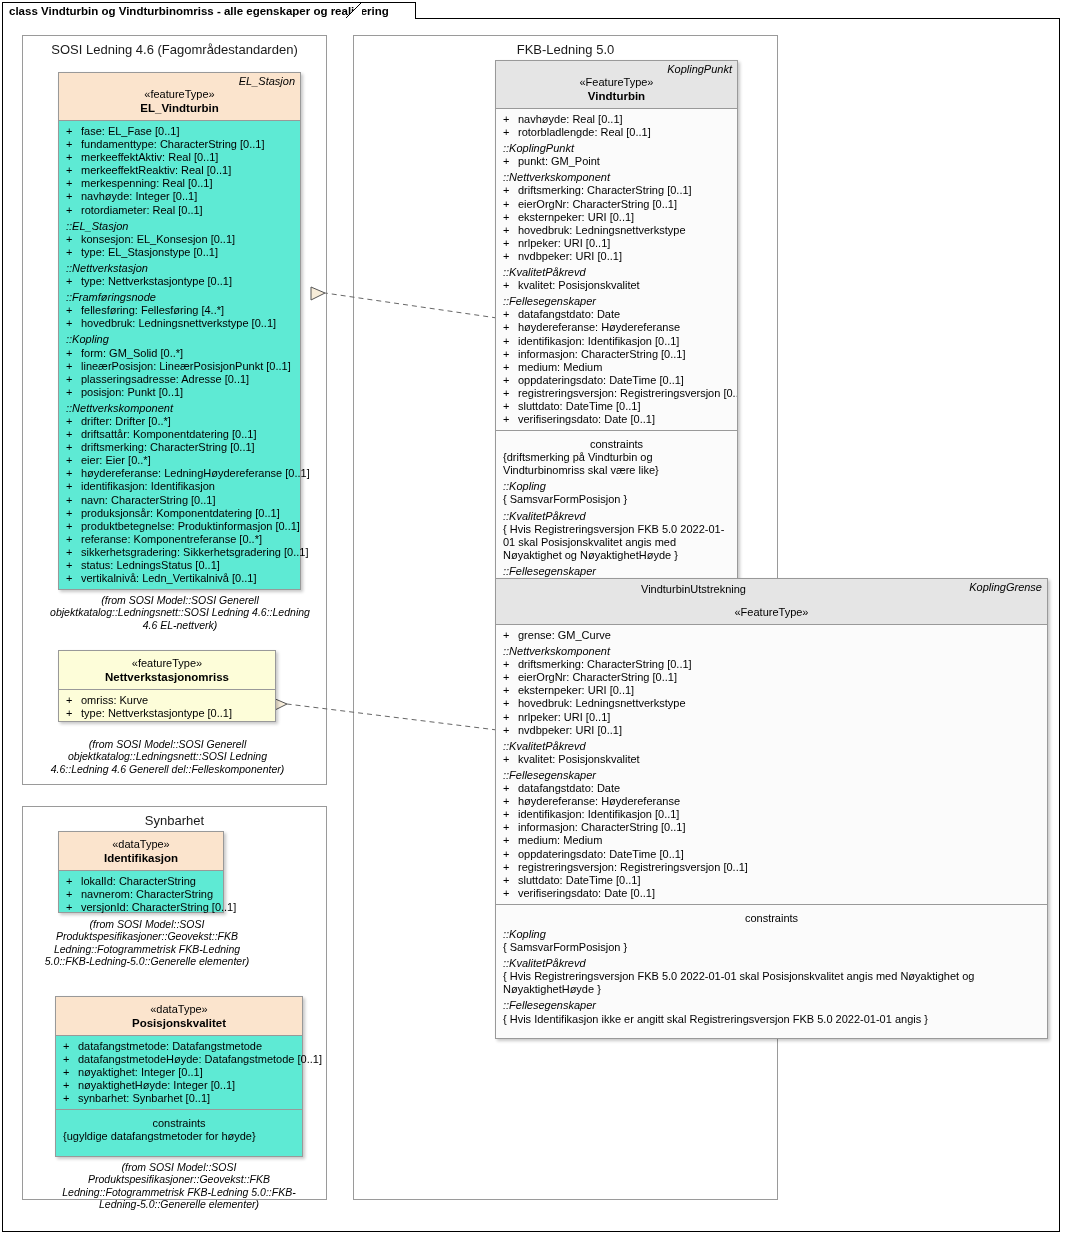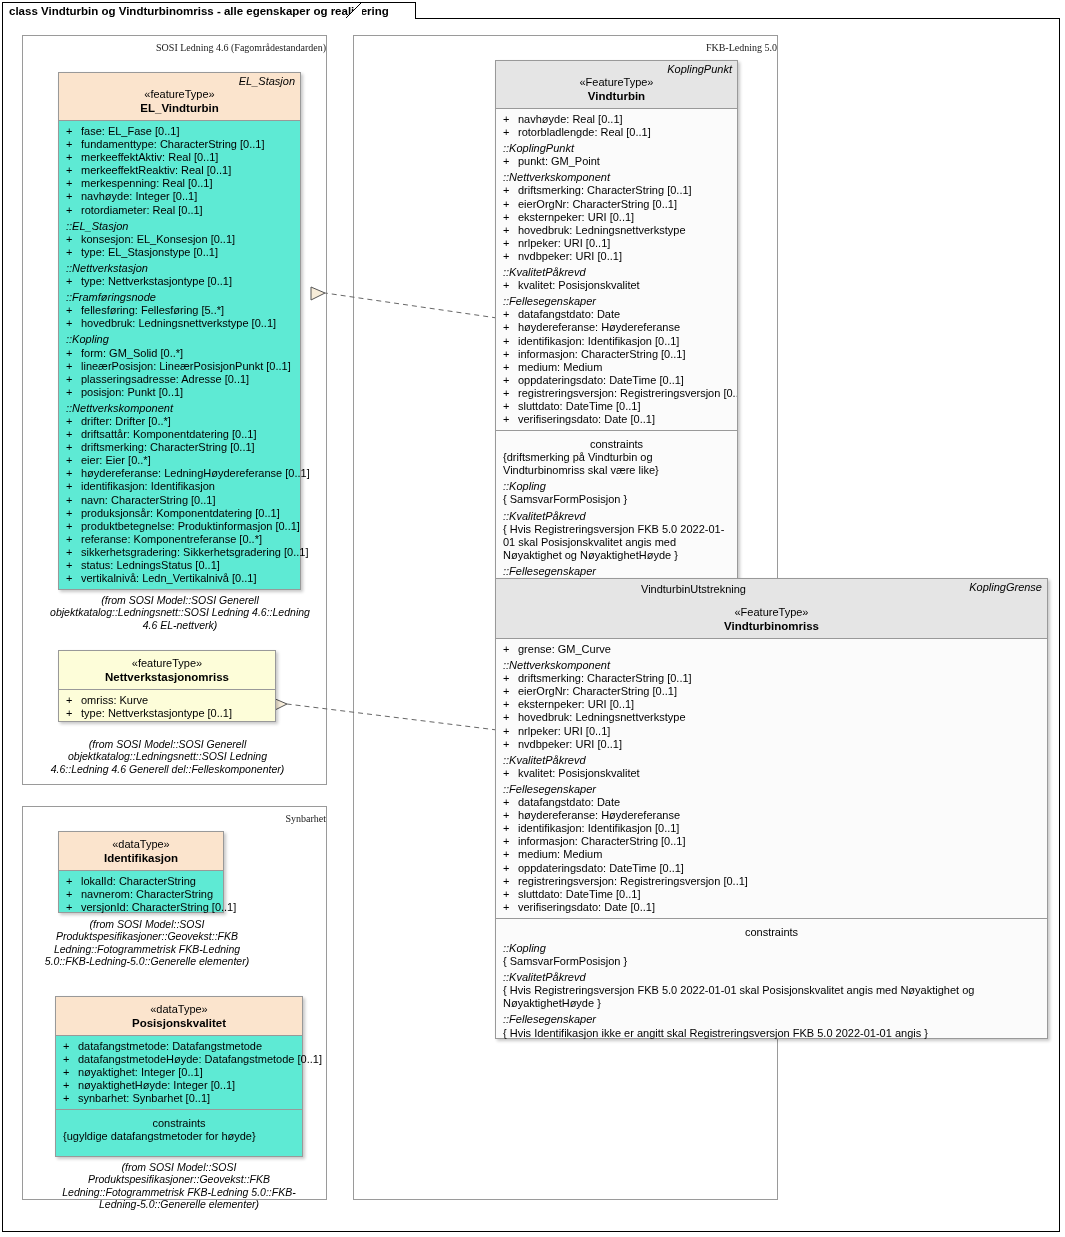--- a/index.html
+++ b/index.html
@@ -49,26 +49,25 @@
   
   .pkg {
     position: absolute;
     box-sizing: border-box;
     border: 1px solid #9a9a9a;
     background: #ffffff;
   }
   .pkg-title {
     position: absolute;
     width: 100%;
-    text-align: right;
-    font-size: 10px;
+    text-align: center;
+    font-size: 13px;
     color: #1a1a1a;
     top: 6px;
     left: 0;
-    font-family: Liberation Serif, serif;
   }
 
   
   .uml {
     position: absolute;
     box-sizing: border-box;
     border: 1px solid #999999;
     box-shadow: 2px 2px 3px rgba(0,0,0,0.22);
   }
   .uml.tan  { background: #5eead4; }
@@ -227,21 +226,21 @@
           <div class="attr"><span class="vis">+</span><span>navhøyde: Integer [0..1]</span></div>
           <div class="attr"><span class="vis">+</span><span>rotordiameter: Real [0..1]</span></div>
         </div>
       <div>
           <div class="group">::EL_Stasjon</div>
           <div class="attr"><span class="vis">+</span><span>konsesjon: EL_Konsesjon [0..1]</span></div>
           <div class="attr"><span class="vis">+</span><span>type: EL_Stasjonstype [0..1]</span></div>
           <div class="group">::Nettverkstasjon</div>
           <div class="attr"><span class="vis">+</span><span>type: Nettverkstasjontype [0..1]</span></div>
           <div class="group">::Framføringsnode</div>
-          <div class="attr"><span class="vis">+</span><span>fellesføring: Fellesføring [5..*]</span></div>
+          <div class="attr"><span class="vis">+</span><span>fellesføring: Fellesføring [4..*]</span></div>
           <div class="attr"><span class="vis">+</span><span>hovedbruk: Ledningsnettverkstype [0..1]</span></div>
           <div class="group">::Kopling</div>
           <div class="attr"><span class="vis">+</span><span>form: GM_Solid [0..*]</span></div>
           <div class="attr"><span class="vis">+</span><span>lineærPosisjon: LineærPosisjonPunkt [0..1]</span></div>
           <div class="attr"><span class="vis">+</span><span>plasseringsadresse: Adresse [0..1]</span></div>
           <div class="attr"><span class="vis">+</span><span>posisjon: Punkt [0..1]</span></div>
           <div class="group">::Nettverkskomponent</div>
           <div class="attr"><span class="vis">+</span><span>drifter: Drifter [0..*]</span></div>
           <div class="attr"><span class="vis">+</span><span>driftsattår: Komponentdatering [0..1]</span></div>
           <div class="attr"><span class="vis">+</span><span>driftsmerking: CharacterString [0..1]</span></div>
@@ -323,21 +322,20 @@
     </div>
   </div>
 
   <div class="assoc-label" style="left:615px; top:563px; z-index:5;margin-top:32px;">+omriss</div>
   <div class="assoc-label" style="left:699px; top:563px; z-index:5;margin-top:38px;">0..1</div>
 
   <div class="uml grey" style="left:495px; top:578px; width:553px; height:461px; z-index:5;">
     <div class="hdr" style="padding-top:26px;">
       <div class="parent">KoplingGrense</div>
       <div class="stereo">«FeatureType»</div>
-      <div class="cname">Vindturbinomriss</div>
     </div>
     <div class="compartment" style="height:271px;">
       <div>
           <div class="attr"><span class="vis">+</span><span>grense: GM_Curve</span></div>
           <div class="group">::Nettverkskomponent</div>
           <div class="attr"><span class="vis">+</span><span>driftsmerking: CharacterString [0..1]</span></div>
           <div class="attr"><span class="vis">+</span><span>eierOrgNr: CharacterString [0..1]</span></div>
           <div class="attr"><span class="vis">+</span><span>eksternpeker: URI [0..1]</span></div>
           <div class="attr"><span class="vis">+</span><span>hovedbruk: Ledningsnettverkstype</span></div>
           <div class="attr"><span class="vis">+</span><span>nrlpeker: URI [0..1]</span></div>

